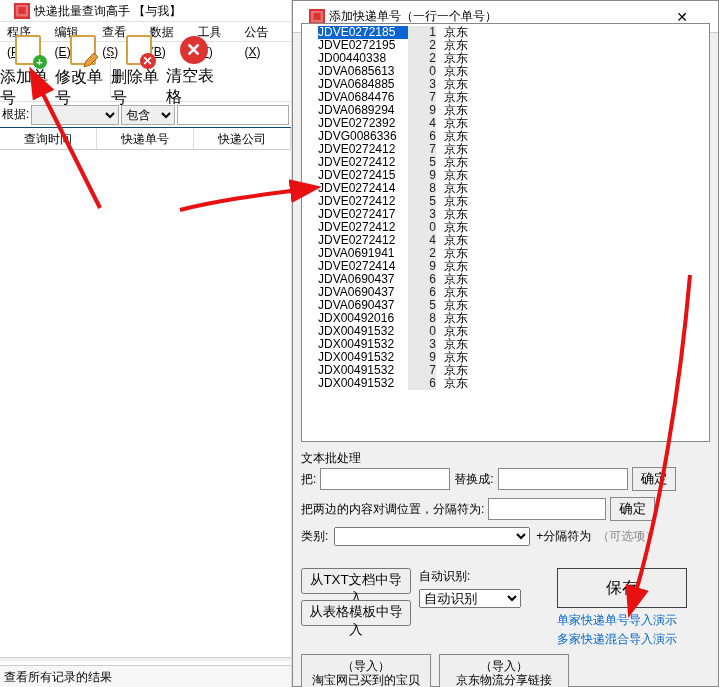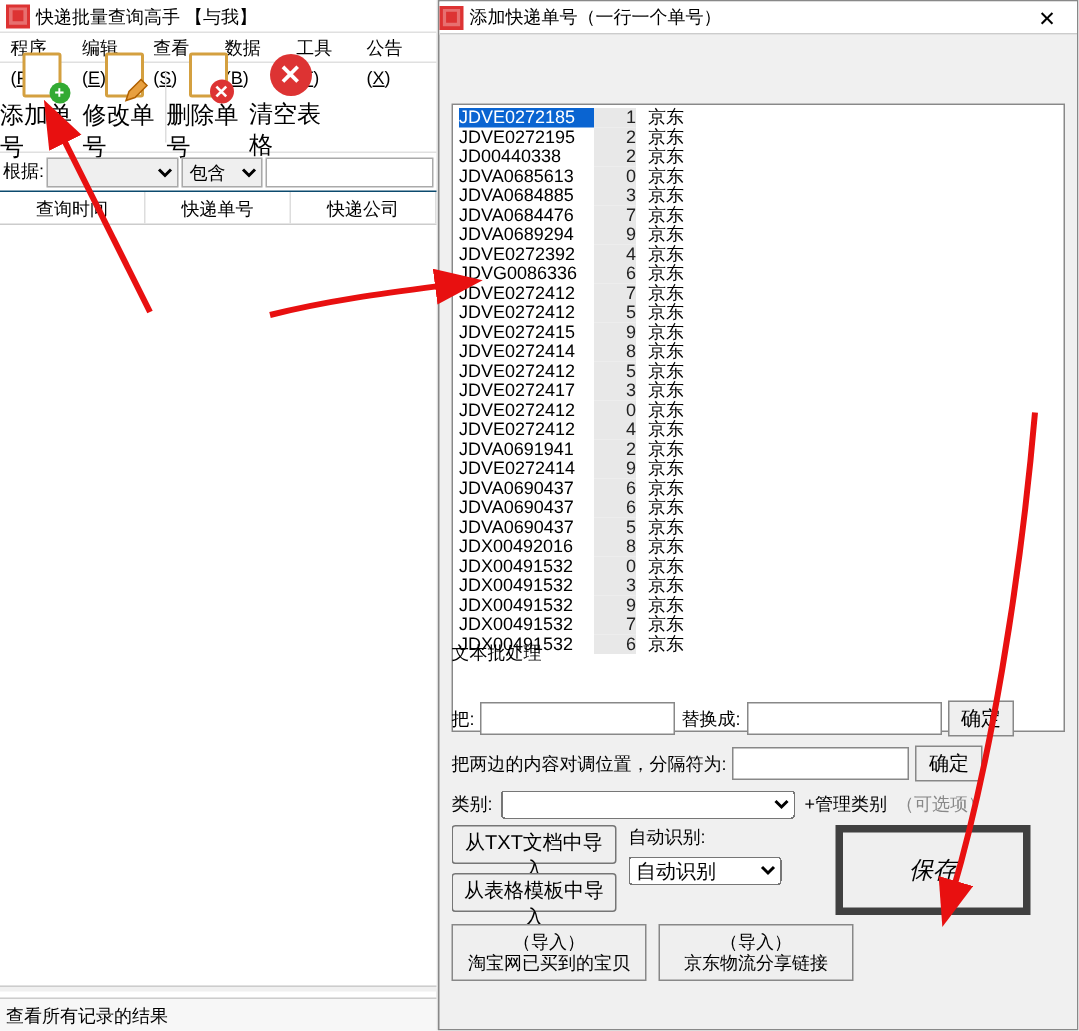--- a/index.html
+++ b/index.html
@@ -1,19 +1,19 @@
 <!DOCTYPE html>
 <html><head>
 <meta charset="utf-8">
 <style>
   * { box-sizing: border-box; font-family: "Microsoft YaHei", SimSun, Arial, sans-serif; }
   body { margin:0; padding:0; background:#fff; width:719px; height:687px; overflow:hidden; font-size:12px; position:relative; }
 
   .main-window { position:absolute; left:0; top:0; width:292px; height:687px; border-right:1px solid #ddd; }
-  .main-title { height:22px; line-height:22px; padding-left:4px; background:#fff; border-bottom:1px solid #e0e0e0; display:flex; align-items:center; gap:4px; }
+  .main-title { height:22px; line-height:22px; padding-left:14px; background:#fff; border-bottom:1px solid #e0e0e0; display:flex; align-items:center; gap:4px; }
   .title-icon { width:16px; height:16px; background:#d33; display:inline-block; position:relative; }
   .title-icon::after { content:""; position:absolute; left:2px; top:2px; width:12px; height:12px; background:#fff; clip-path: polygon(0 0,100% 0,100% 100%,0 100%,0 0,20% 20%,20% 80%,80% 80%,80% 20%,20% 20%); opacity:.3; }
 
   .menu-bar { height:20px; line-height:20px; padding:0 4px; border-bottom:1px solid #e0e0e0; display:flex; gap:2px; }
   .menu-item { padding:0 3px; cursor:default; }
   .menu-item u { text-decoration:underline; }
 
   .toolbar { height:60px; display:flex; border-bottom:1px solid #e0e0e0; }
   .toolbar-group { display:flex; }
   .tool-btn { width:55px; display:flex; flex-direction:column; align-items:center; justify-content:center; gap:2px; cursor:pointer; }
@@ -36,46 +36,46 @@
 
   .table-head { height:22px; display:flex; border-bottom:1px solid #ccc; background:#fff; }
   .table-head .th { flex:1; border-right:1px solid #ddd; text-align:center; line-height:22px; }
   .table-body { position:absolute; top:150px; bottom:28px; left:0; right:0; background:#fff; }
 
   .status-divider { position:absolute; bottom:26px; left:0; right:0; height:4px; background:#f0f0f0; border-top:1px solid #ccc; }
   .status-bar { position:absolute; bottom:0; left:0; right:0; height:22px; line-height:22px; padding-left:4px; border-top:1px solid #ccc; background:#f7f7f7; }
 
   
   .dialog { position:absolute; left:292px; top:0; width:427px; height:687px; background:#f0f0f0; border:1px solid #888; }
-  .dlg-title { height:22px; display:flex; align-items:center; padding:0 0; background:#fff; border-bottom:1px solid #ccc; }
+  .dlg-title { height:32px; display:flex; align-items:center; padding:0 16px; background:#fff; border-bottom:1px solid #ccc; }
   .dlg-title .t { flex:1; display:flex; align-items:center; gap:4px; }
   .dlg-close { width:40px; text-align:center; font-size:14px; cursor:pointer; }
 
-  .list-wrap { position:absolute; top:22px; left:8px; right:8px; height:419px; background:#fff; border:1px solid #888; overflow:auto; padding:2px 4px; font-family:Consolas,Monaco,monospace; font-size:12px; line-height:13px; white-space:pre;margin-top:46px; }
+  .list-wrap { position:absolute; top:22px; left:8px; right:8px; height:419px; background:#fff; border:1px solid #888; overflow:auto; padding:2px 16px; font-family:Consolas,Monaco,monospace; font-size:12px; line-height:13px; white-space:pre; }
   .list-row { display:flex; }
   .list-row .c1 { width:90px; }
   .list-row .c2 { width:28px; text-align:right; color:#222; background:#e8e8e8; }
   .list-row .c3 { padding-left:8px; }
   .list-row.sel .c1 { background:#0a64d1; color:#fff; }
 
-  .section-title { position:absolute; left:8px; top:426px; }
+  .section-title { position:absolute; left:8px; top:449px; }
 
   .form-area { position:absolute; left:8px; right:8px; top:466px; }
   .frow { display:flex; align-items:center; margin-bottom:6px; gap:4px; }
   .frow .lbl { white-space:nowrap; }
   .frow input[type=text], .frow select { height:22px; border:1px solid #888; font-size:12px; }
   .frow .wbtn { height:24px; padding:0 8px; border:1px solid #888; background:#efefef; cursor:pointer; }
 
-  .cat-row { display:flex; align-items:center; gap:6px; margin-top:4px; margin-bottom:4px; }
+  .cat-row { display:flex; align-items:center; gap:6px; margin-top:4px; margin-bottom:22px; }
 
   .bottom-grid { display:flex; gap:8px; }
   .left-col { width:110px; display:flex; flex-direction:column; gap:6px; }
   .left-col .wbtn { width:110px; height:26px; }
   .mid-col { width:130px; display:flex; flex-direction:column; gap:4px; }
-  .save-btn { width:130px; height:60px; border:5px solid #404040; background:#efefef; font-size:16px; display:flex; align-items:center; justify-content:center; cursor:pointer;font-style:italic; }
+  .save-btn { width:130px; height:40px; border:1px solid #404040; background:#efefef; font-size:16px; display:flex; align-items:center; justify-content:center; cursor:pointer; }
   .links-col { display:flex; flex-direction:column; gap:2px; padding-top:4px; }
   .links-col a { color:#06c; text-decoration:none; cursor:pointer; font-size:12px; }
 
   .import-row { display:flex; gap:8px; margin-top:6px; }
   .import-btn { width:130px; height:38px; border:1px solid #888; background:#efefef; display:flex; flex-direction:column; align-items:center; justify-content:center; font-size:12px; line-height:14px; cursor:pointer; }
 
   
   .arrow { position:absolute; pointer-events:none; }
   svg.arrow-svg { overflow:visible; }
   .optional { color:#888; }
@@ -179,39 +179,43 @@
     </div>
     <div class="frow">
       <span class="lbl">把两边的内容对调位置，分隔符为:</span>
       <input type="text" style="width: 118px;">
       <button class="wbtn">确定</button>
     </div>
 
     <div class="cat-row">
       <span class="lbl">类别:</span>
       <select style="width:196px"></select>
-      <span style="cursor:pointer">+管理类别</span>
+      <span style="cursor:pointer">+分隔符为</span>
       <span class="optional">（可选项）</span>
     </div>
 
     <div class="bottom-grid">
       <div class="left-col">
         <button class="wbtn">从TXT文档中导入</button>
         <button class="wbtn">从表格模板中导入</button>
       </div>
       <div class="mid-col">
         <div class="frow" style="margin:0">
           <span class="lbl">自动识别:</span>
         </div>
         <select style="width:102px"><option>自动识别</option></select>
       </div>
       <div>
         <div class="save-btn">
             <span>保存</span>
           </div>
+        <div class="links-col">
+          <a>单家快递单号导入演示</a>
+          <a>多家快递混合导入演示</a>
+        </div>
       </div>
     </div>
 
     <div class="import-row">
       <div class="import-btn">
         <span>（导入）</span>
         <span>淘宝网已买到的宝贝</span>
       </div>
       <div class="import-btn">
         <span>（导入）</span>

